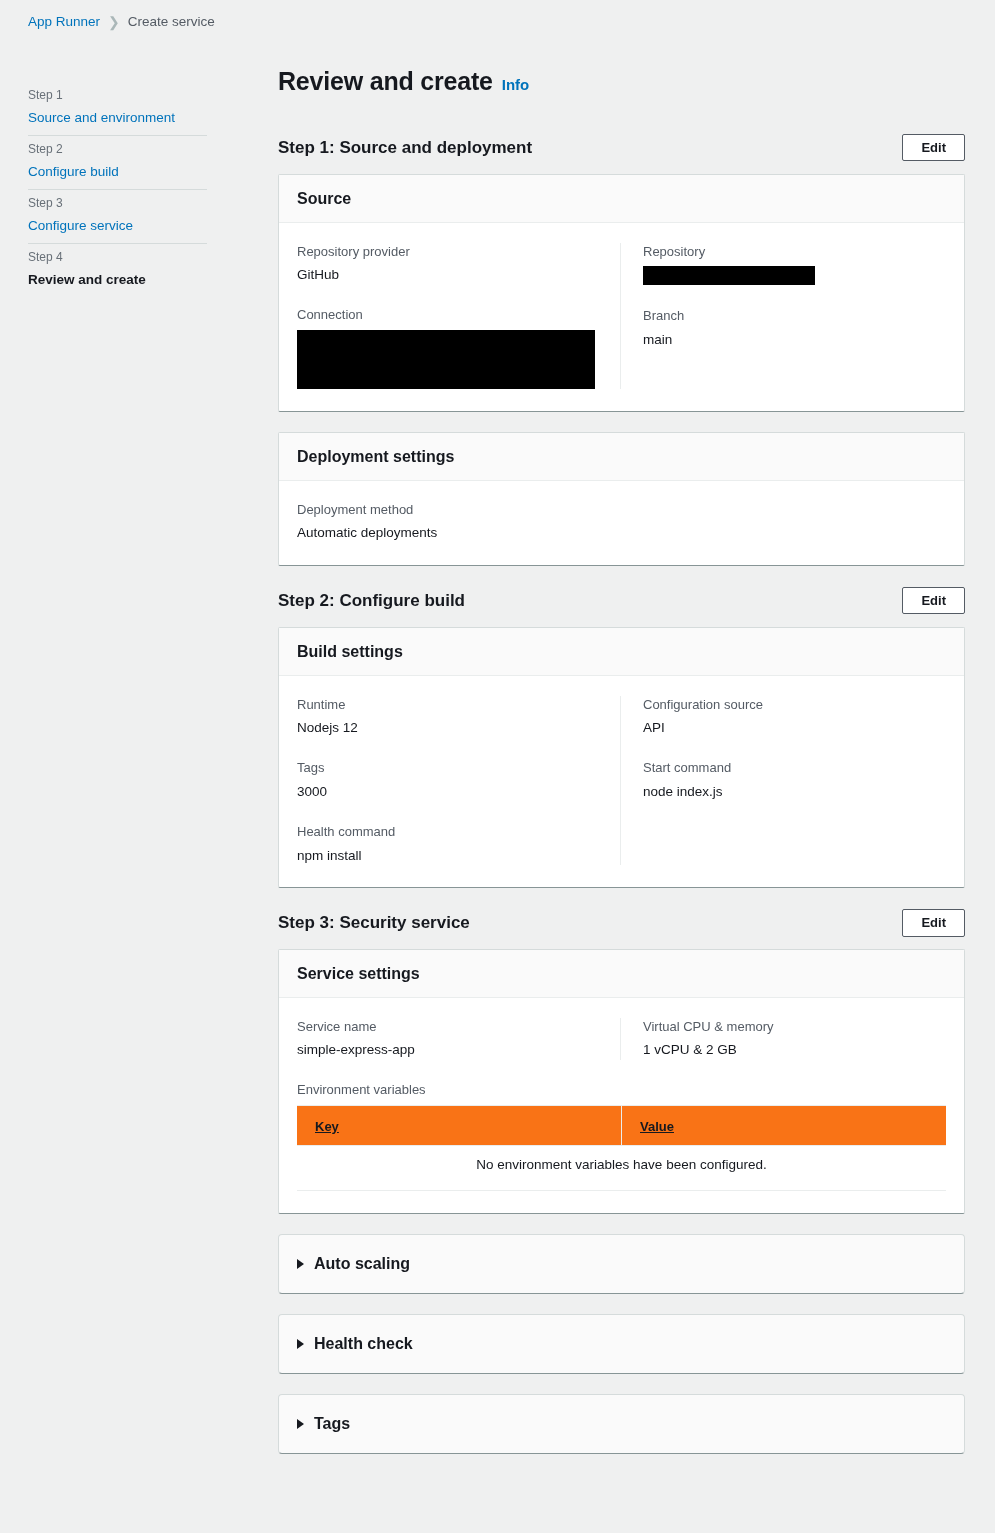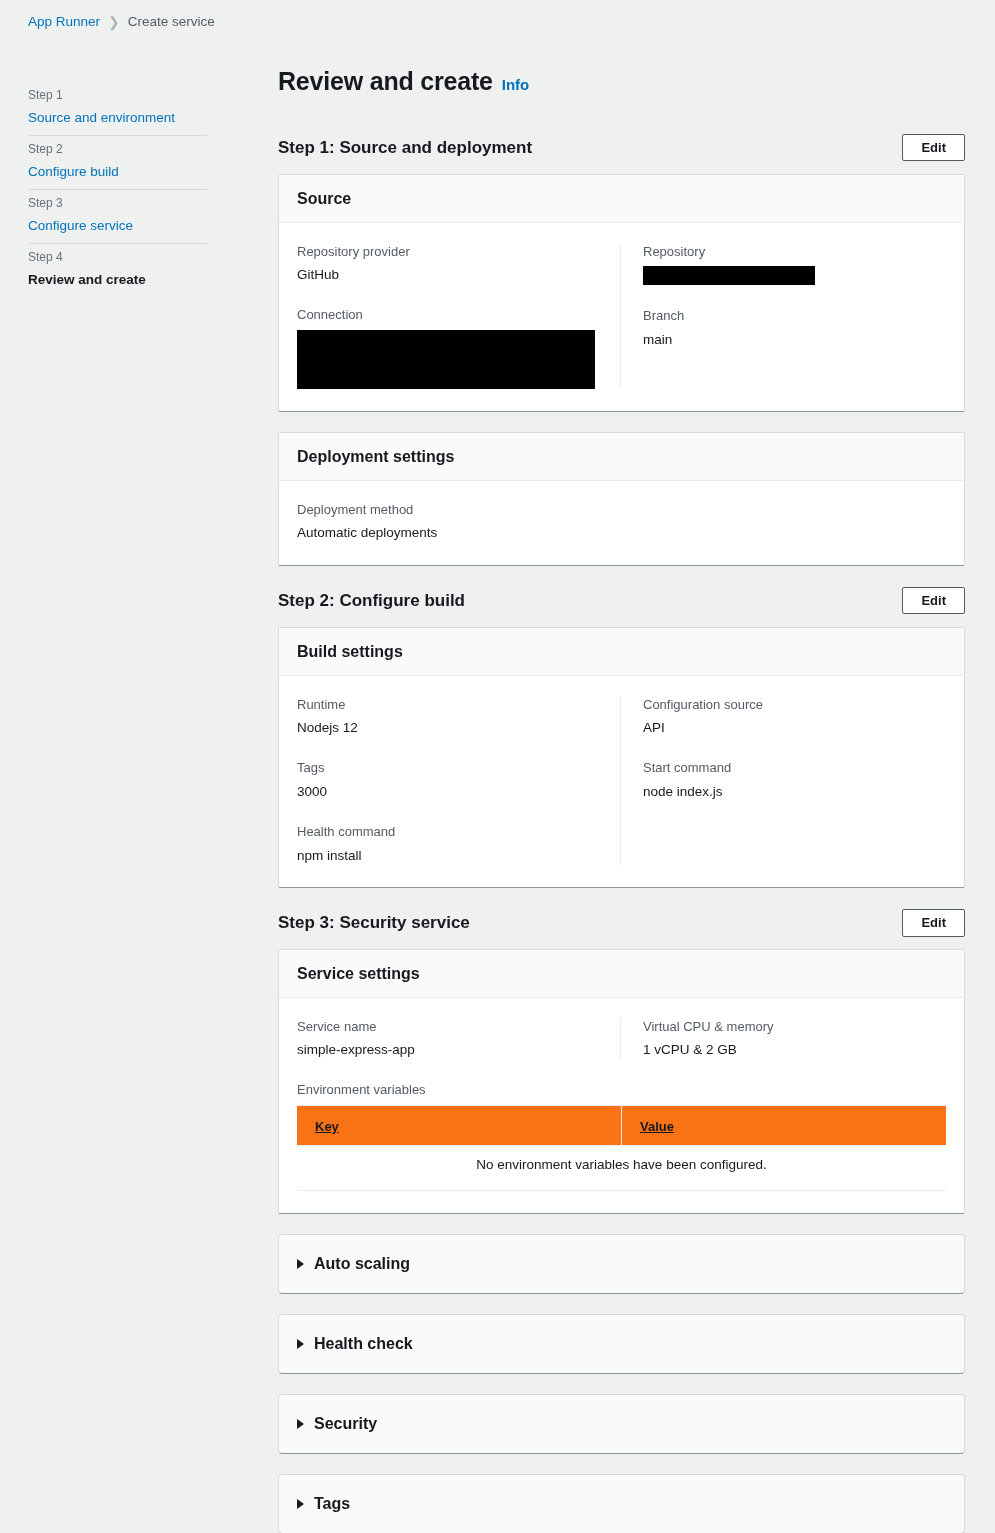--- a/index.html
+++ b/index.html
@@ -298,24 +298,20 @@
     <div class="collapse-card">
       <span class="caret"></span>
       <span class="collapse-title">Auto scaling</span>
     </div>
 
     <div class="collapse-card">
       <span class="caret"></span>
       <span class="collapse-title">Health check</span>
     </div>
 
-    <div class="collapse-card">
-      <span class="caret"></span>
-      <span class="collapse-title">Security</span>
-    </div>
 
     <div class="collapse-card">
       <span class="caret"></span>
       <span class="collapse-title">Tags</span>
     </div>
 
   </main>
 </div>
 
 </body></html>

